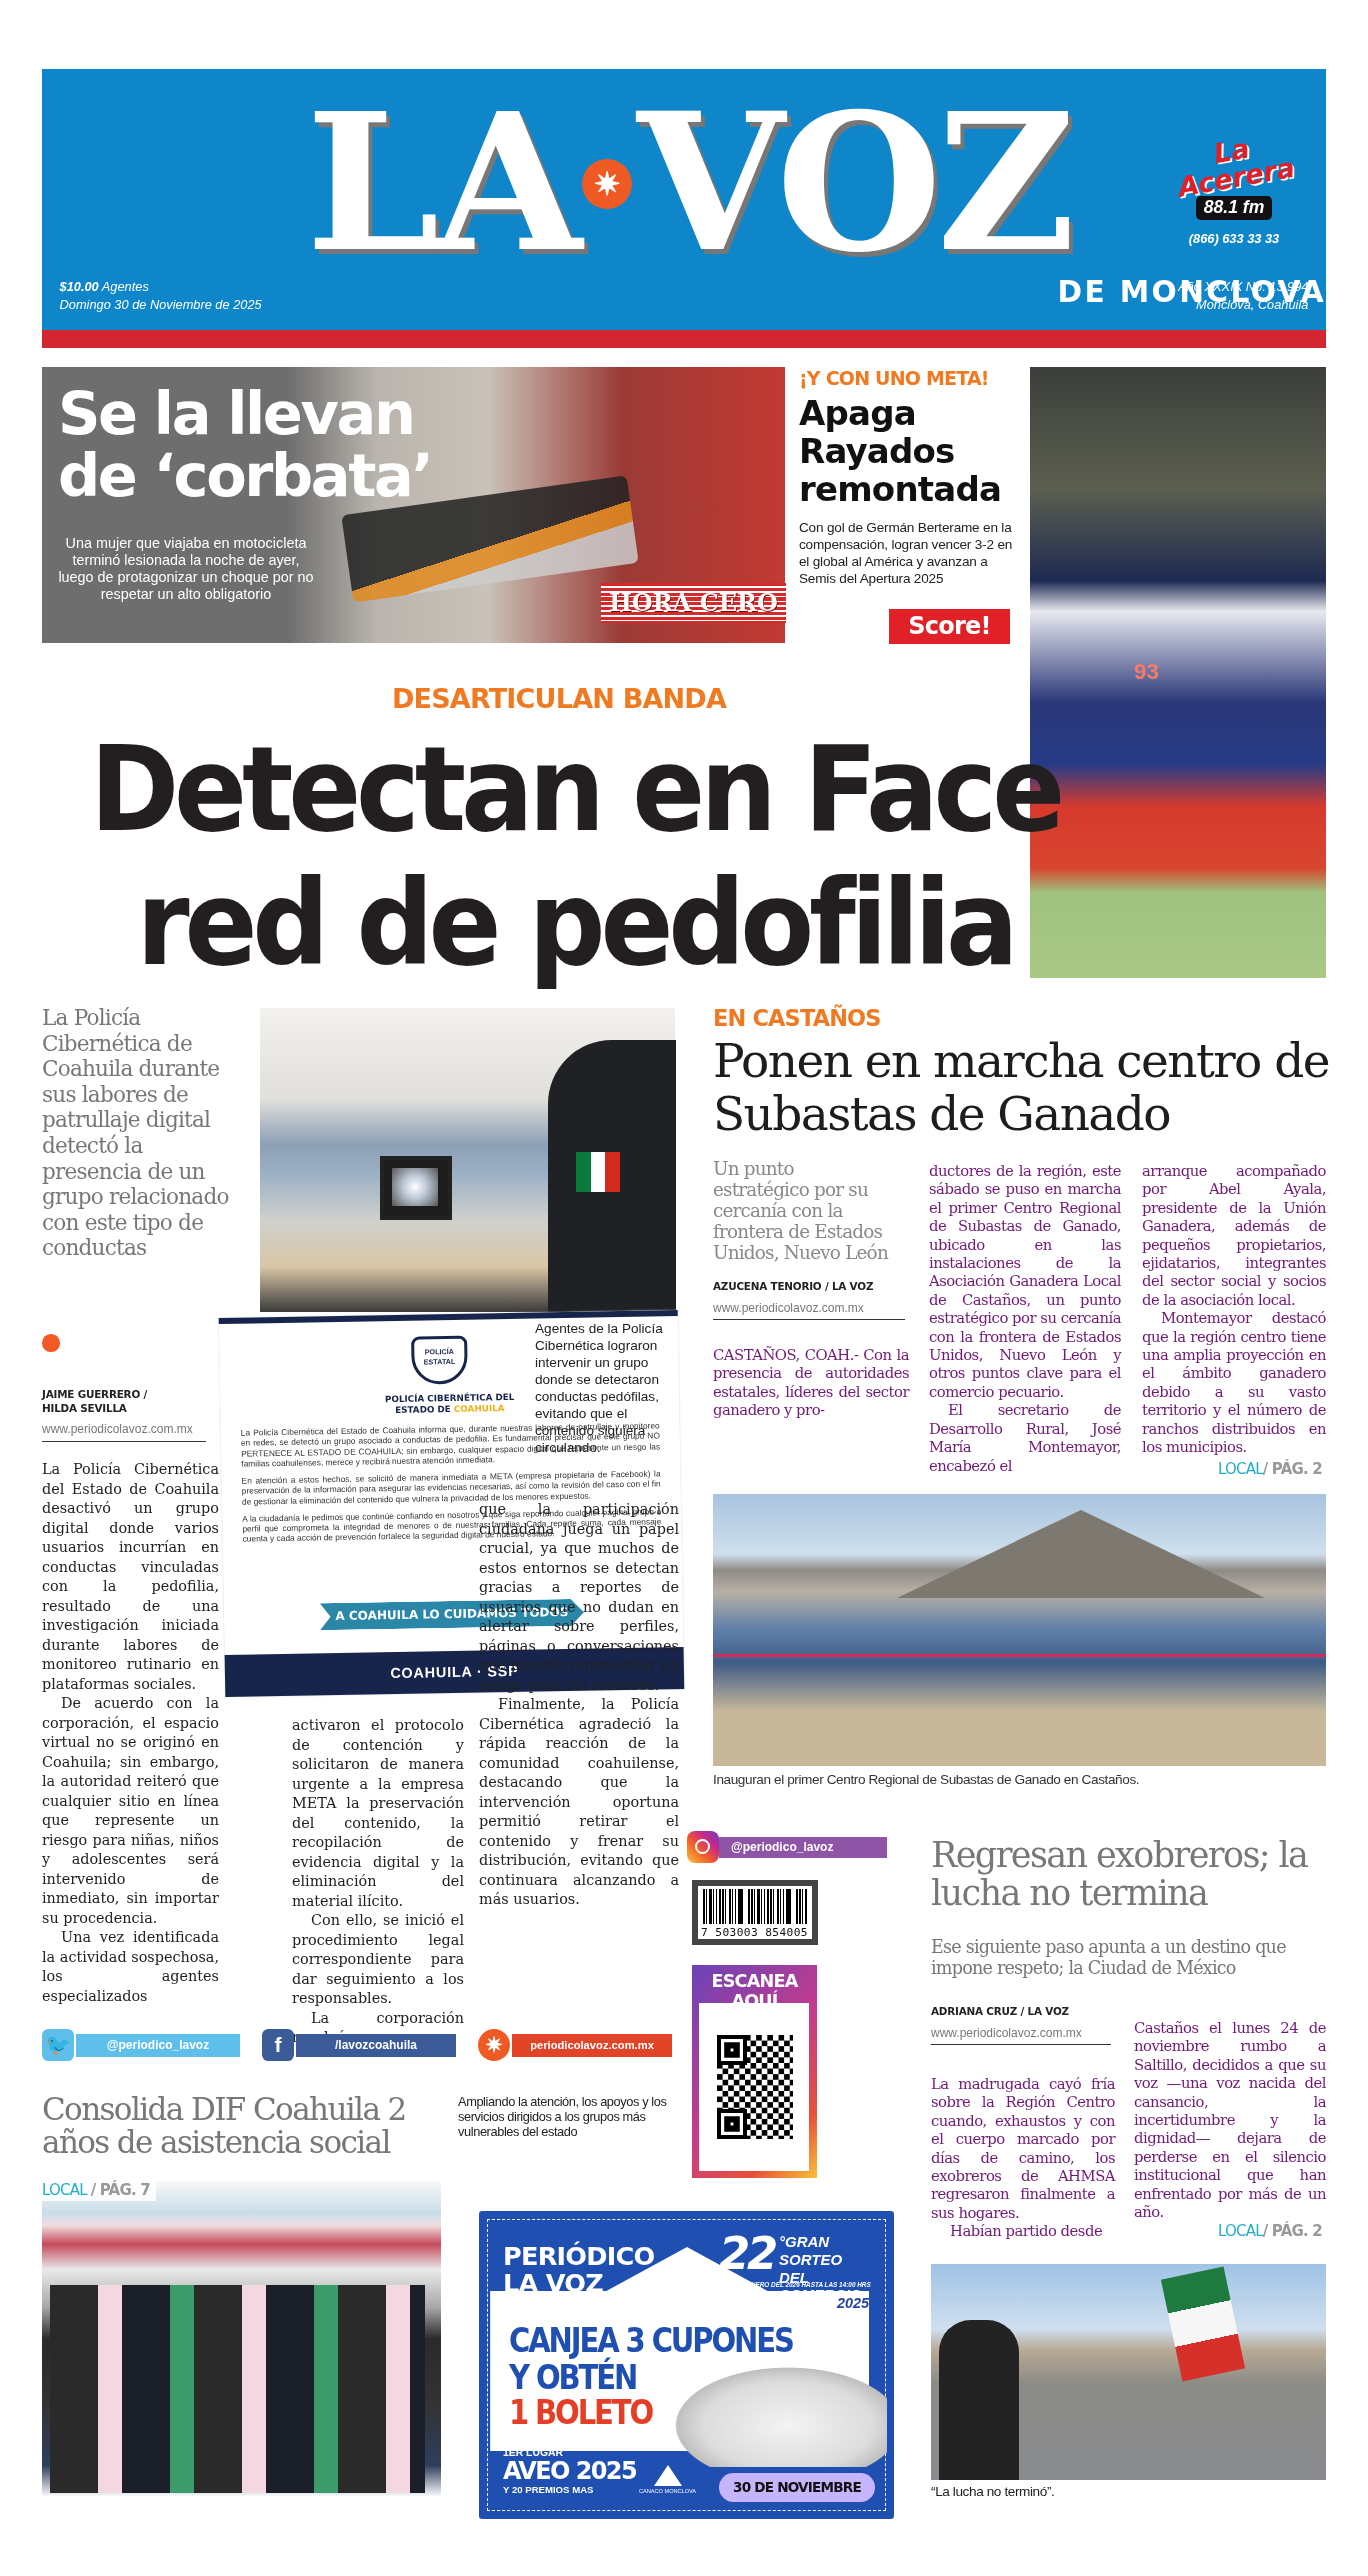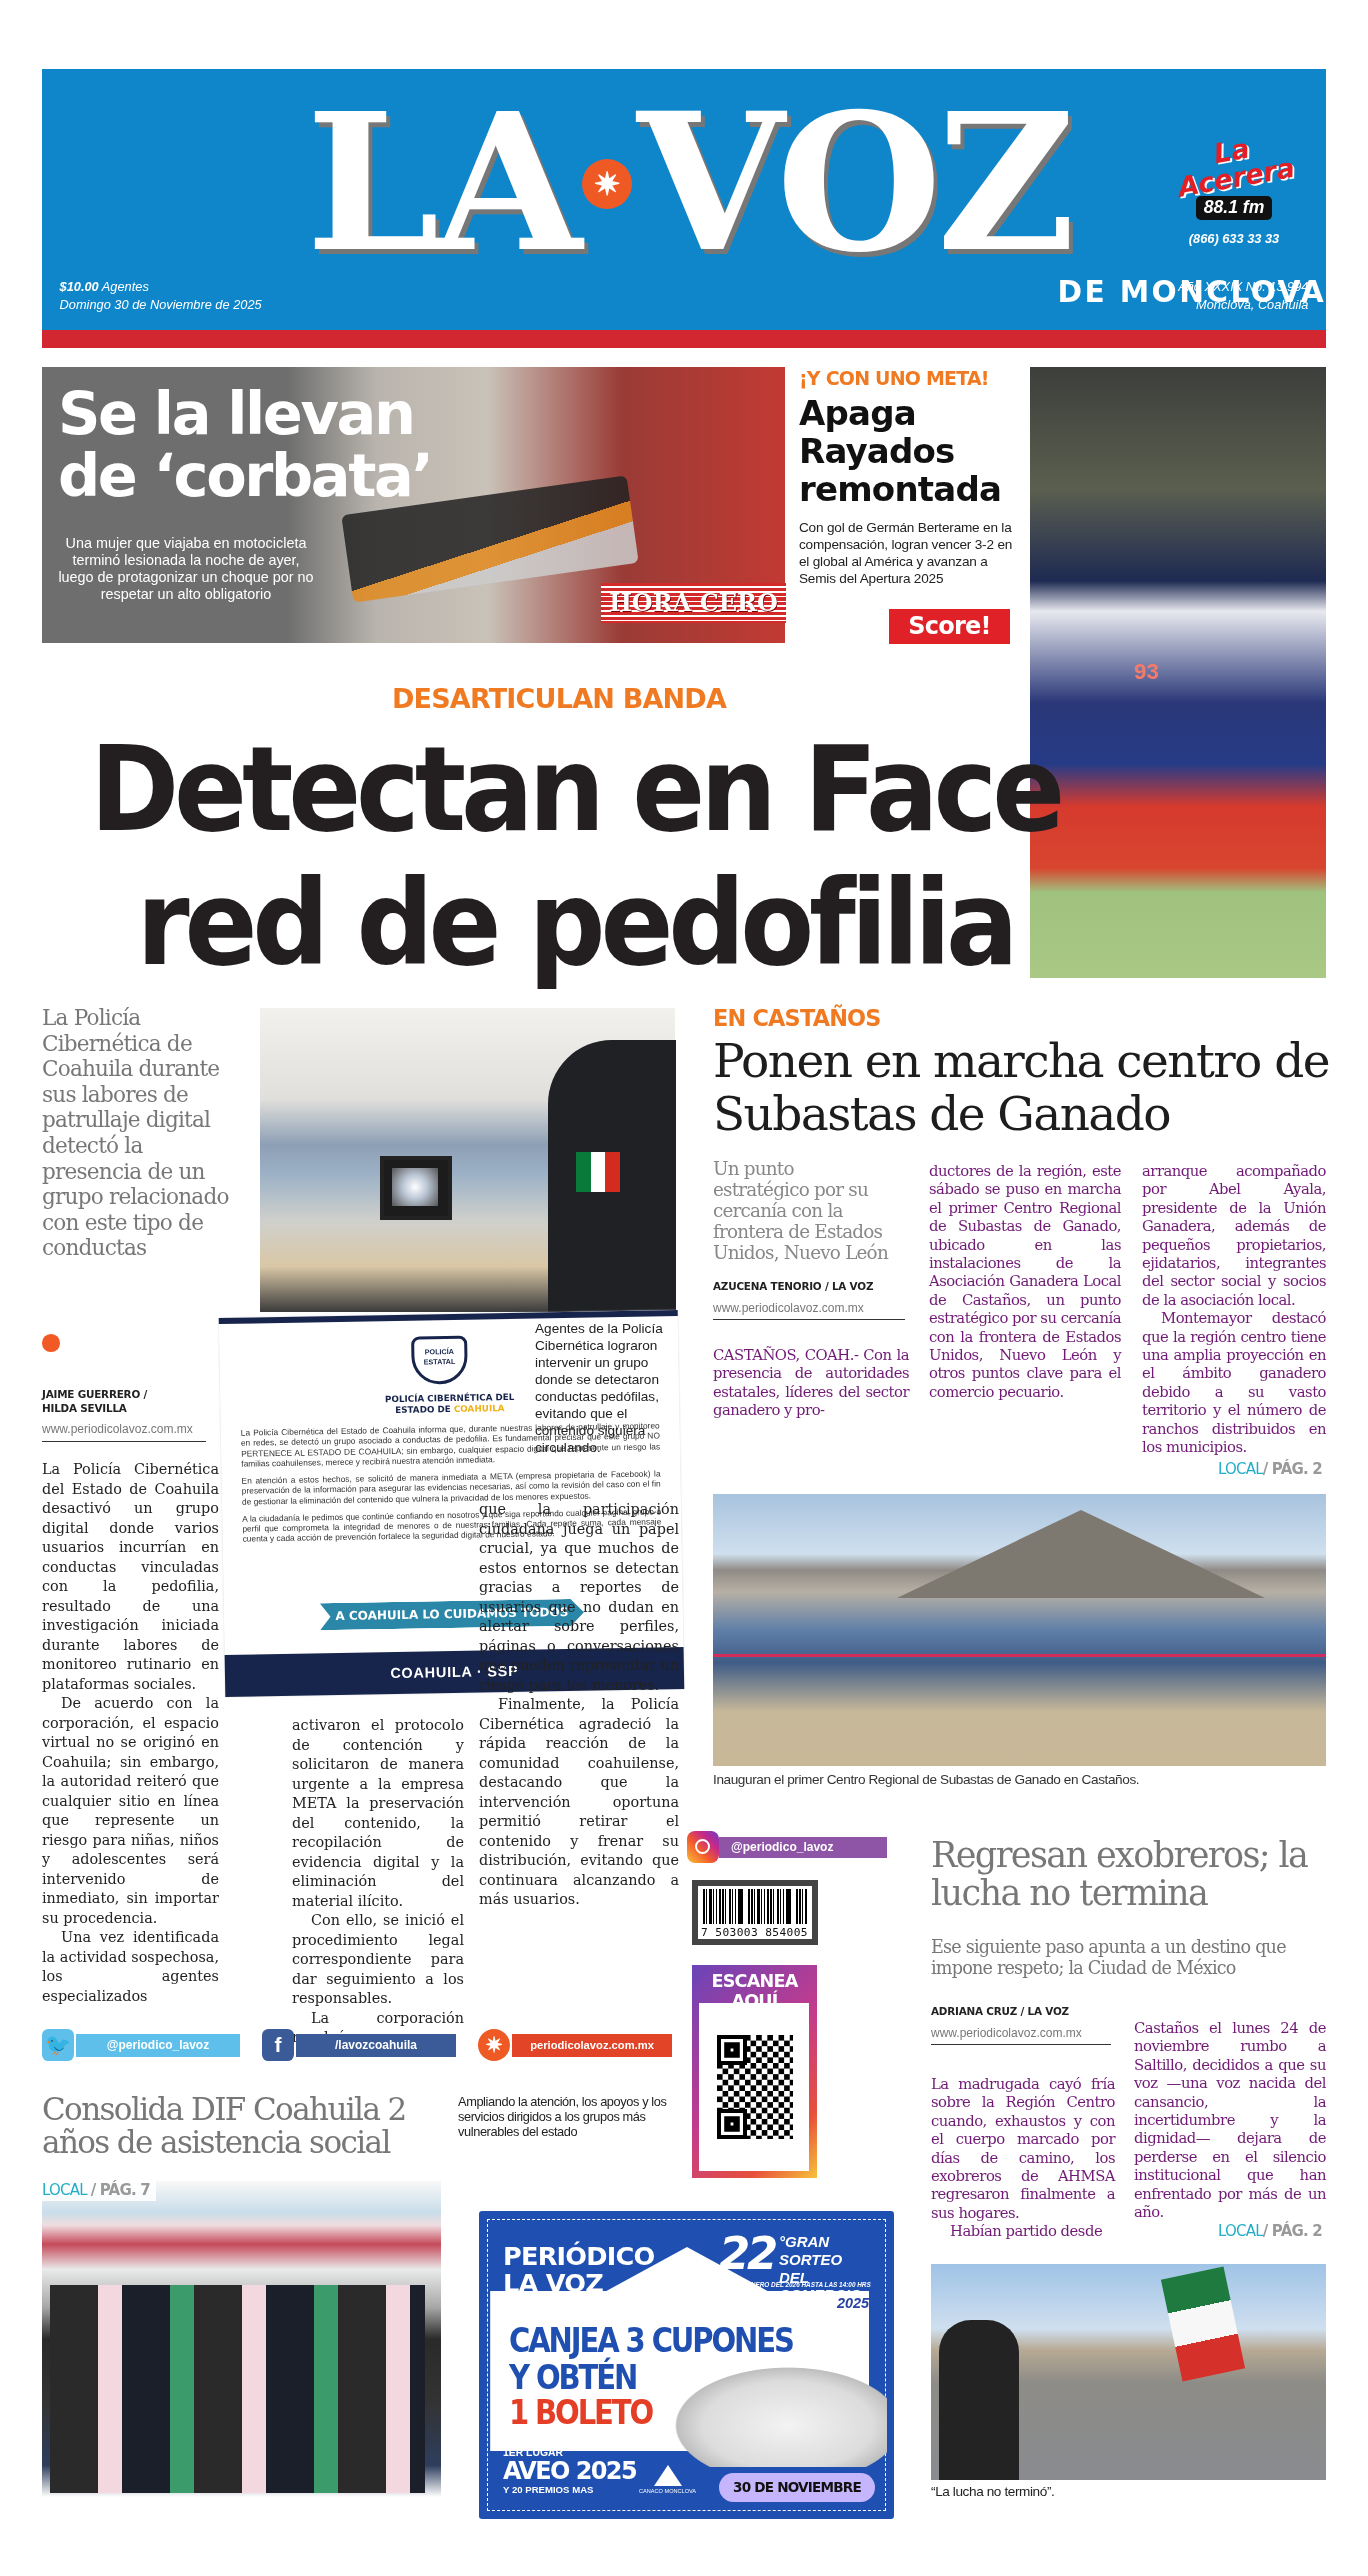--- a/index.html
+++ b/index.html
@@ -232,20 +232,21 @@
 <div id="by2" class="abs">
   <div class="byline">AZUCENA TENORIO / LA VOZ</div>
   <div class="url">www.periodicolavoz.com.mx</div>
   <div class="rule"></div>
 </div>
 <div id="ccol1" class="abs body2">
   <p class="noind">CASTAÑOS, COAH.- Con la presencia de autoridades estatales, líderes del sector ganadero y pro-</p>
 </div>
 <div id="ccol2" class="abs body2">
   <p class="noind">ductores de la región, este sábado se puso en marcha el primer Centro Regional de Subastas de Ganado, ubicado en las instalaciones de la Asociación Ganadera Local de Castaños, un punto estratégico por su cercanía con la frontera de Estados Unidos, Nuevo León y otros puntos clave para el comercio pecuario.</p>
+  <p>El secretario de Desarrollo Rural, José María Montemayor, encabezó el</p>
 </div>
 <div id="ccol3" class="abs body2">
   <p class="noind">arranque acompañado por Abel Ayala, presidente de la Unión Ganadera, además de pequeños propietarios, ejidatarios, integrantes del sector social y socios de la asociación local.</p>
   <p>Montemayor destacó que la región centro tiene una amplia proyección en el ámbito ganadero debido a su vasto territorio y el número de ranchos distribuidos en los municipios.</p>
 </div>
 <div id="pg2a" class="abs pgref"><span class="sec">LOCAL</span><span class="pg">/ PÁG. 2</span></div>
 <div id="cattle" class="abs">
   <div class="abs mountain"></div>
   <div class="abs ribbon"></div>
 </div>

